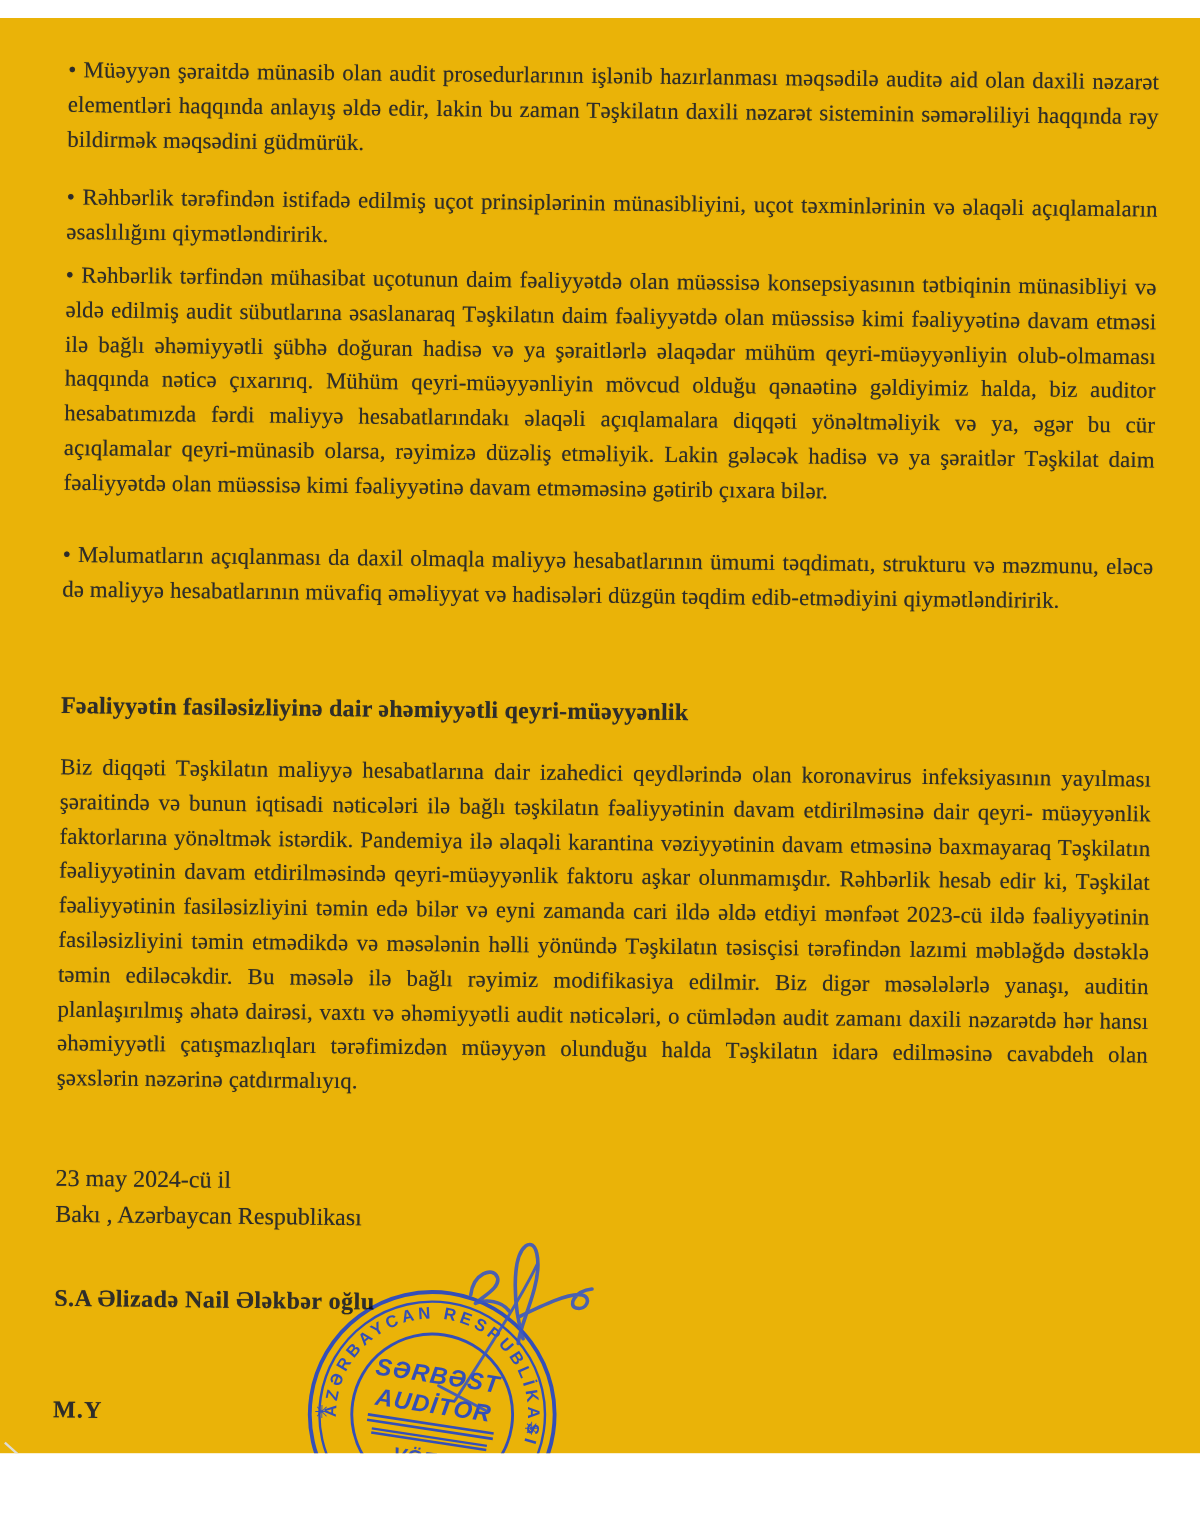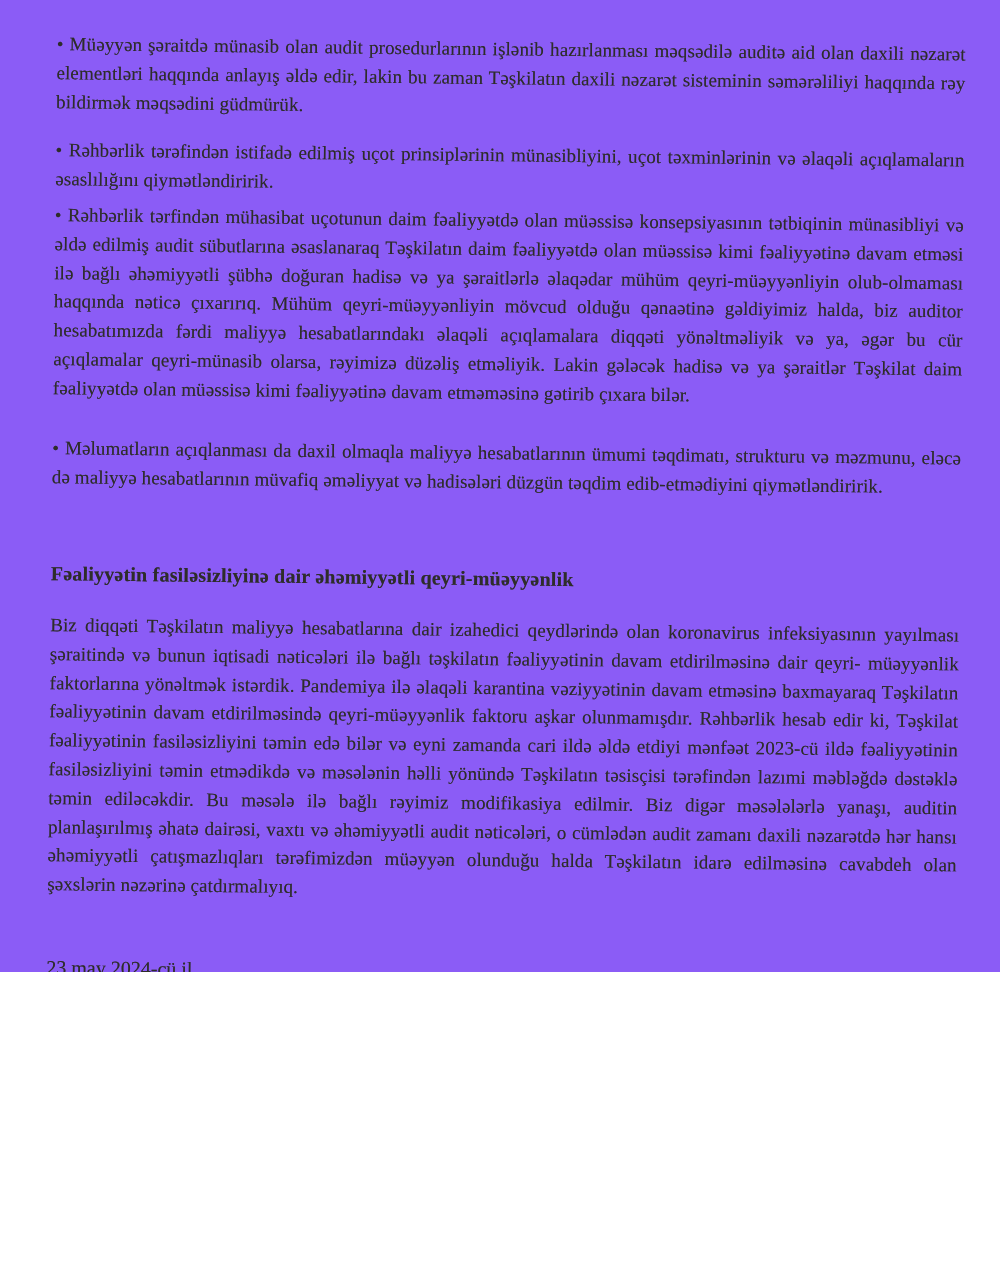--- a/index.html
+++ b/index.html
@@ -6,24 +6,25 @@
     margin: 0;
     padding: 0;
     width: 1000px;
     height: 1270px;
     overflow: hidden;
     background: #ffffff;
   }
   .page {
     position: relative;
     width: 1000px;
-    height: 972px;
-    background: #8b5cf6;
+    height: 1196px;
+    background: #eab308;
     font-family: "Liberation Serif", "DejaVu Serif", serif;
     overflow: hidden;
+    margin-top: 15px;
   }
   .scan-tilt {
     position: absolute;
     left: 0; top: 0;
     width: 1000px; height: 1270px;
     transform: rotate(0.65deg);
     transform-origin: 40px 30px;
   }
   .block {
     position: absolute;

